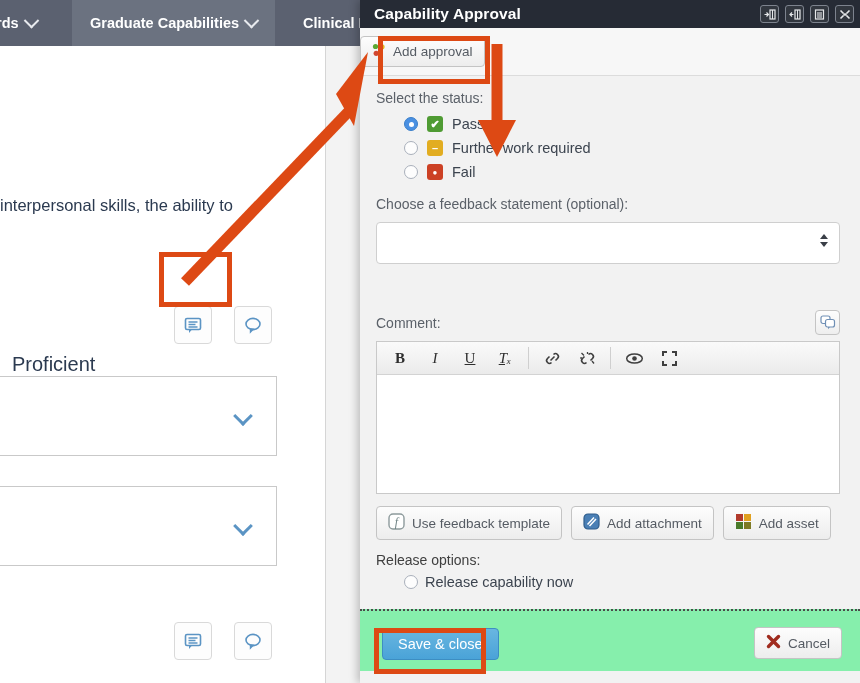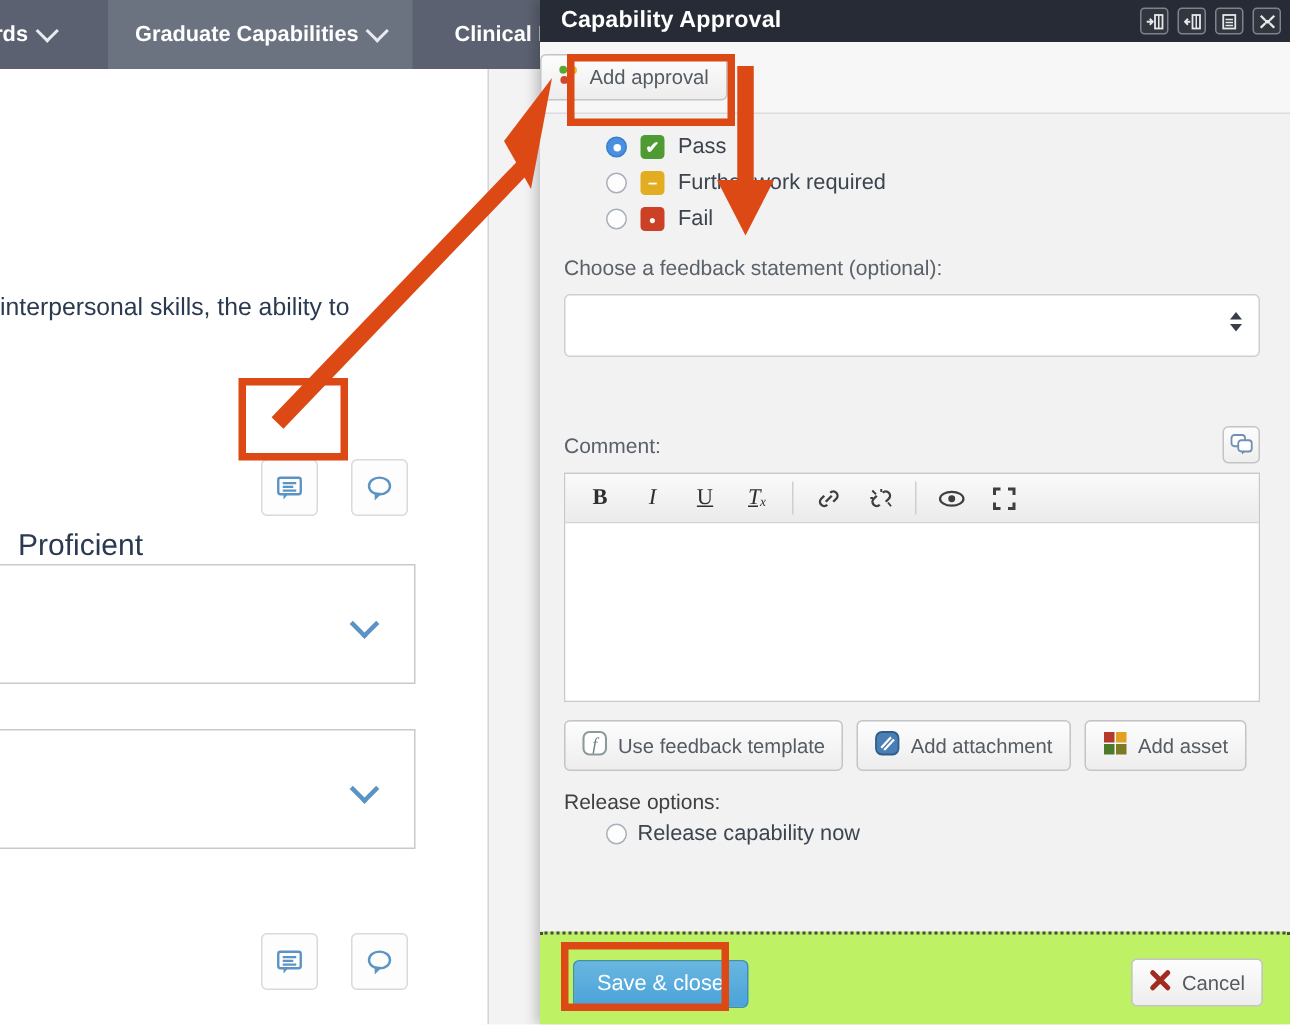--- a/index.html
+++ b/index.html
@@ -161,22 +161,22 @@
   .tb-sep { width: 1px; height: 22px; background: #cfcfcf; margin: 0 5px; }
   .editor-area { height: 118px; background: #ffffff; }
 
   .attach-row { display: flex; gap: 9px; margin-top: 12px; }
 
   .release-label { font-size: 14px; color: #404040; margin: 12px 0 6px 0; }
   .rel-row { display: flex; align-items: center; gap: 7px; margin-left: 28px; margin-bottom: 2px; }
   .rel-label { font-size: 14.5px; color: #3c444f; }
 
   .dlg-footer {
-    position: absolute; left: 0; bottom: 0; width: 500px; height: 62px;
-    border-top: 2px dotted #4a4a4a; background: #bef264;
+    position: absolute; left: 0; bottom: 12px; width: 500px; height: 62px;
+    border-top: 2px dotted #4a4a4a; background: #86efac;
   }
   .save-btn {
     position: absolute; left: 22px; top: 17px;
     background: linear-gradient(#69b6e0,#4aa3d8);
     border: 1px solid #3d8ec2; border-radius: 4px;
     color: #ffffff; font-size: 14.5px; padding: 7px 15px; cursor: pointer;
     font-family: "Liberation Sans", sans-serif;
   }
   .cancel-btn { position: absolute; right: 18px; top: 16px; }
 
@@ -299,20 +299,21 @@
             <circle cx="10" cy="3.8" r="2.6" fill="#e2b924"></circle>
             <circle cx="4.2" cy="10.3" r="2.6" fill="#d1462f"></circle>
           </svg>
         </span>
         <span>Add approval</span>
       </button>
     </div>
 
     <div class="dlg-body">
 
+      <div class="field-label">Select the status:</div>
 
       <div class="radio-row">
         <span class="radio on"></span>
         <span class="status-ico pass">✔</span>
         <span class="radio-label">Pass</span>
       </div>
       <div class="radio-row">
         <span class="radio"></span>
         <span class="status-ico warn">–</span>
         <span class="radio-label">Further work required</span>

